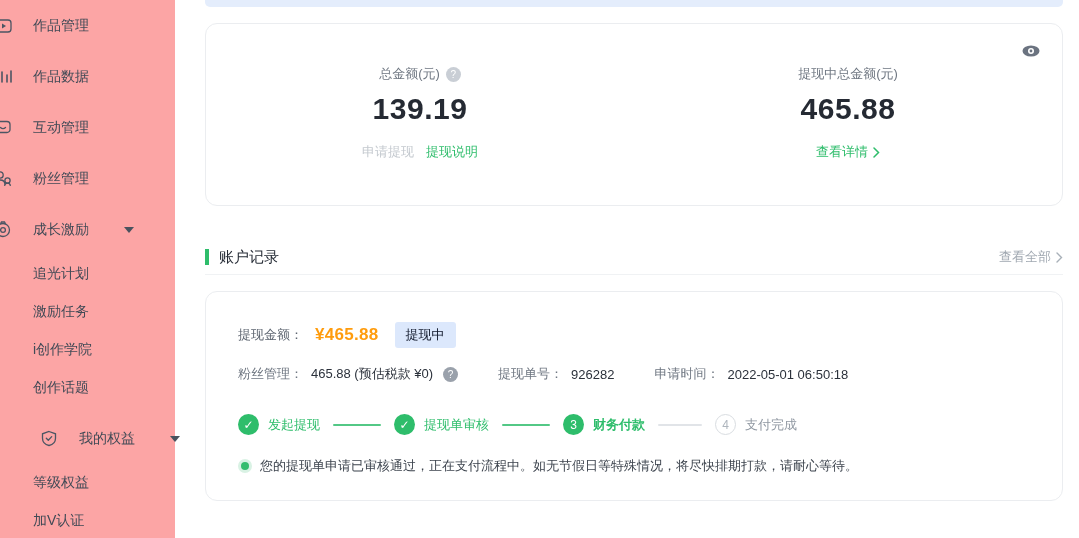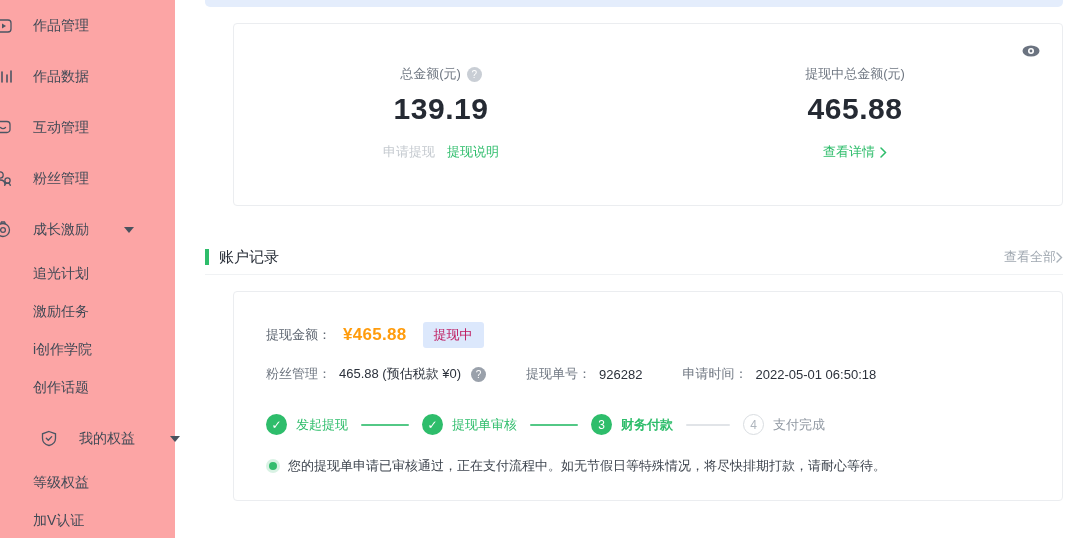--- a/index.html
+++ b/index.html
@@ -17,43 +17,43 @@
     flex:none; display:flex; align-items:center; color:#4b5563; }
   .side-label { white-space:nowrap; }
   .tri-down { position:absolute; left:124px; top:50%; margin-top:-3px;
     width:0; height:0; border-left:5px solid transparent; border-right:5px solid transparent;
     border-top:6px solid #49525e; }
 
   
   .main { margin-left:30px; width:858px; flex:none; }
   .banner-strip { height:7px; width:858px; background:#e4edfc; border-radius:0 0 5px 5px; }
 
-  .card { background:#fff; border:1px solid #ebedf0; border-radius:4px;margin-left:28px; }
+  .card { background:#fff; border:1px solid #ebedf0; border-radius:12px; }
   .summary-card { margin-top:16px; height:183px; position:relative; display:flex; }
   .eye-btn { position:absolute; top:20px; right:21px; width:20px; height:14px; cursor:pointer; }
   .sum-col { width:50%; text-align:center; padding-top:40px; }
   .sum-label { font-size:13px; color:#6e7681; display:inline-flex; align-items:center; gap:6px; }
   .help-icon { width:15px; height:15px; border-radius:50%; background:#c9ced5; color:#fff;
     font-size:10px; line-height:15px; text-align:center; display:inline-block; cursor:pointer; }
   .sum-value { margin-top:9px; font-size:30px; font-weight:bold; color:#252a33; letter-spacing:.5px; }
   .sum-links { margin-top:17px; font-size:13px; display:flex; justify-content:center; gap:12px; align-items:center; }
   .link-disabled { color:#c4c9cf; cursor:default; }
   .link-green { color:#2ebd6b; cursor:pointer; display:inline-flex; align-items:center; gap:5px; }
 
   .section-head { margin-top:42px; display:flex; align-items:center; height:18px; }
   .green-bar { width:4px; height:16px; background:#2ebd6b; margin-right:10px; flex:none; }
   .section-title { font-size:15px; color:#262c36; }
   .view-all { margin-left:auto; font-size:13px; color:#a0a8b1; cursor:pointer;
-    display:inline-flex; align-items:center; gap:0; }
+    display:inline-flex; align-items:center; gap:5px; }
   .head-divider { margin-top:8px; height:1px; background:#f0f2f4; }
 
   .record-card { margin-top:16px; height:210px; padding:30px 32px 0 32px; }
   .rec-row1 { display:flex; align-items:center; font-size:13px; color:#5d6570; }
   .rec-amount { color:#ff9c0d; font-size:17px; font-weight:bold; margin-left:12px; letter-spacing:.3px; }
-  .status-badge { margin-left:16px; background:#dce8fc; color:#be185d; font-size:13px;
+  .status-badge { margin-left:16px; background:#dce8fc; color:#0f172a; font-size:13px;
     padding:4px 11px; border-radius:3px; }
   .rec-row2 { margin-top:17px; display:flex; align-items:center; font-size:13px; color:#6e7681; }
   .rec-val { color:#2b313b; margin-left:8px; }
   .rec-help { margin-left:10px; background:#9aa1ab; }
   .rec-sep { width:40px; flex:none; }
 
   .steps { margin-top:31px; display:flex; align-items:center; }
   .step-circle { width:21px; height:21px; border-radius:50%; flex:none;
     display:flex; align-items:center; justify-content:center; font-size:12px; }
   .step-circle.done, .step-circle.current { background:#2ebd6b; color:#fff; }

